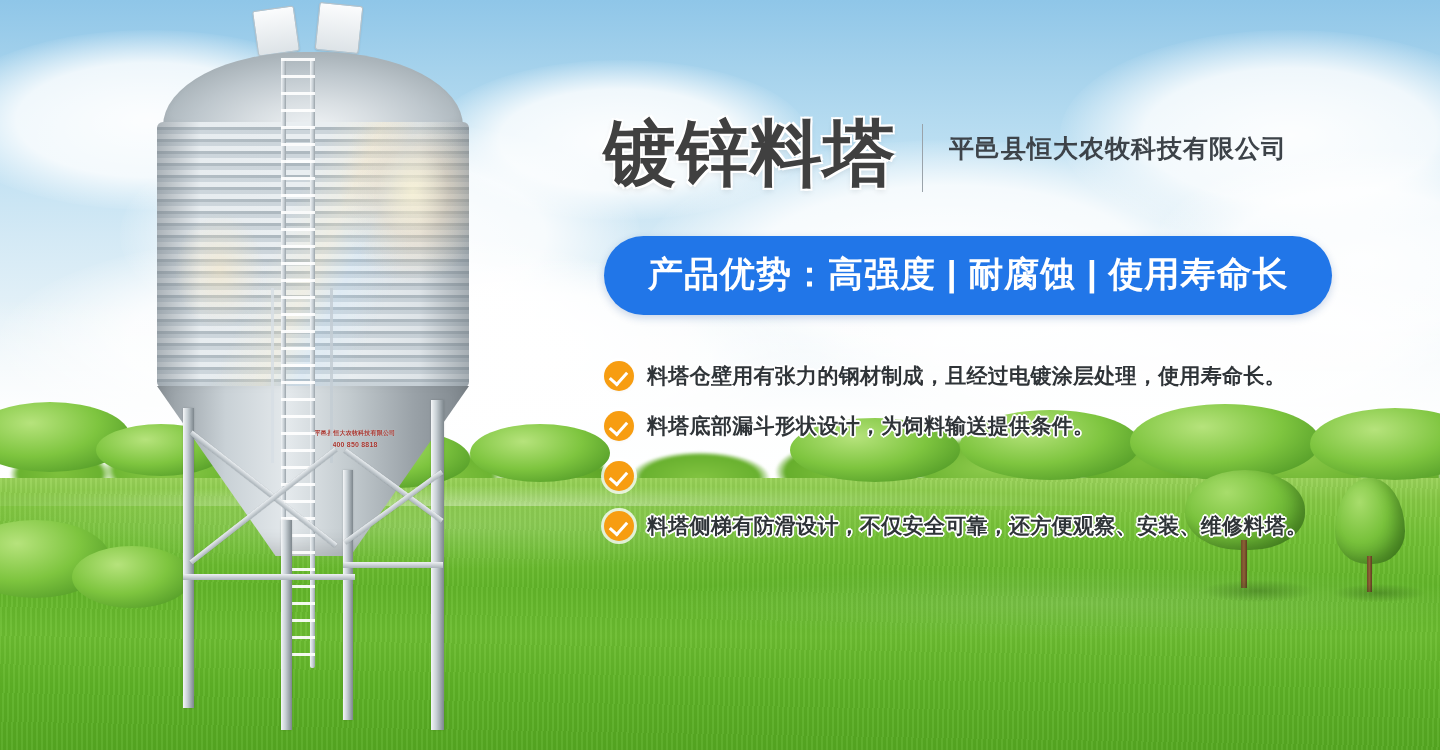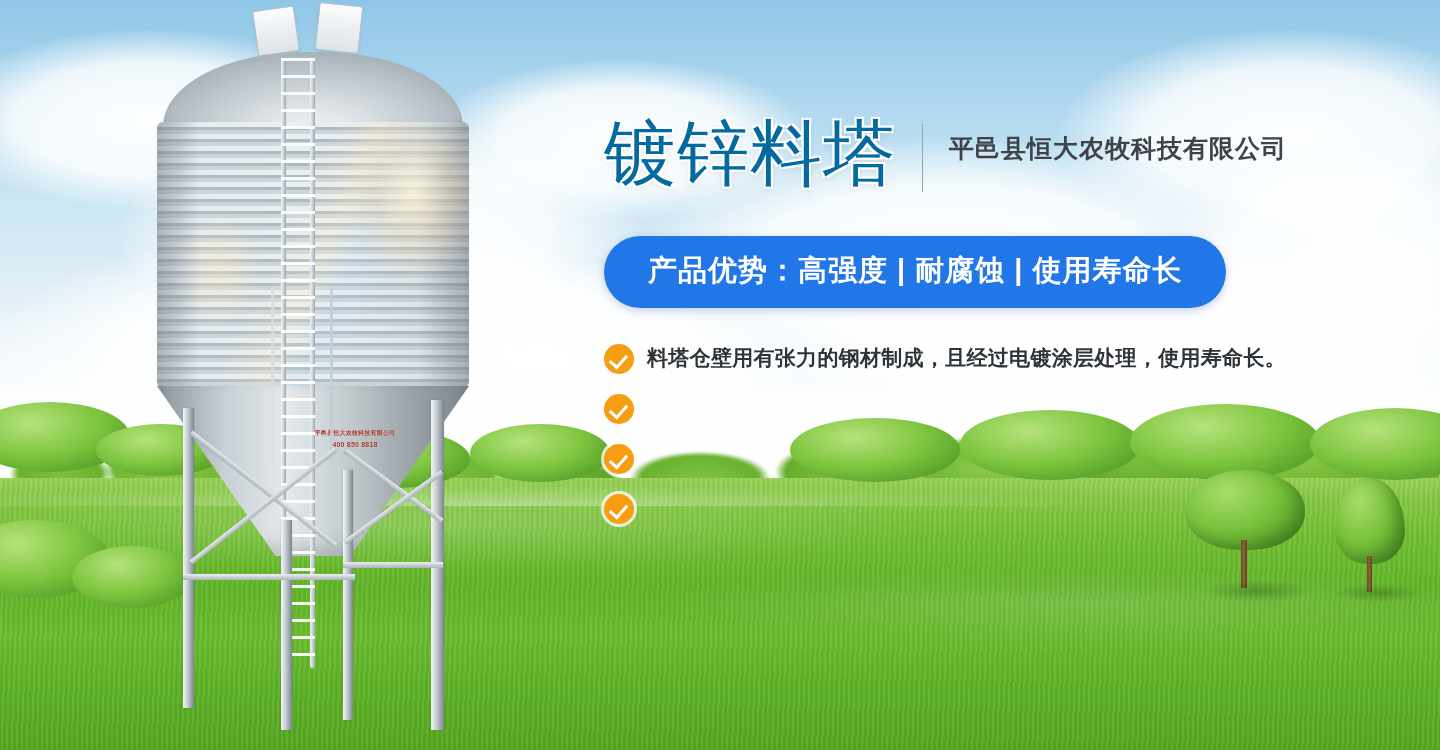--- a/index.html
+++ b/index.html
@@ -245,22 +245,22 @@
   
   #content {
     position: absolute;
     left: 604px;
     top: 110px;
     width: 790px;
   }
   .title-row { display: flex; align-items: flex-start; }
   .main-title {
     font-size: 72px;
-    font-weight: normal;
-    color: #0369a1;
+    font-weight: bold;
+    color: #404040;
     letter-spacing: 1px;
     line-height: 86px;
     text-shadow:
       2px 2px 0 #ffffff, -2px 2px 0 #ffffff, 2px -2px 0 #ffffff, -2px -2px 0 #ffffff,
       0 3px 6px rgba(0,0,0,0.12);
     white-space: nowrap;
   }
   .title-divider {
     width: 1px;
     height: 68px;
@@ -283,32 +283,33 @@
     color: #9aa1a7;
     letter-spacing: 1.6px;
     white-space: nowrap;
   }
 
   .pill {
     display: inline-block;
     margin-top: 40px;
     background: #2176e8;
     color: #ffffff;
-    font-size: 29px;
+    font-size: 35px;
     font-weight: bold;
     letter-spacing: 1px;
     padding: 15px 44px 17px 44px;
     border-radius: 40px;
     box-shadow: 0 3px 8px rgba(20,70,150,0.22);
     white-space: nowrap;
   }
 
   .features { margin-top: 36px; }
   .feature {
     display: flex;
+    align-items: center;
     height: 50px;
   }
   .check {
     flex: none;
     width: 30px; height: 30px;
     border-radius: 50%;
     background: #f79d11;
     position: relative;
     margin-right: 13px;
     box-shadow: 0 0 0 3px rgba(255,255,255,0.78), 0 1px 3px rgba(0,0,0,0.18);
@@ -425,23 +426,25 @@
 
     <div class="pill">产品优势：高强度 | 耐腐蚀 | 使用寿命长</div>
 
     <div class="features">
       <div class="feature">
         <span class="check"></span>
         <span class="feature-text">料塔仓壁用有张力的钢材制成，且经过电镀涂层处理，使用寿命长。</span>
       </div>
       <div class="feature">
         <span class="check"></span>
+        <span class="feature-text">料塔底部漏斗形状设计，为饲料输送提供条件。</span>
       </div>
       <div class="feature">
         <span class="check"></span>
       </div>
       <div class="feature">
         <span class="check"></span>
+        <span class="feature-text">料塔侧梯有防滑设计，不仅安全可靠，还方便观察、安装、维修料塔。</span>
       </div>
     </div>
 
   </div>
 </div>
 
 </body></html>

